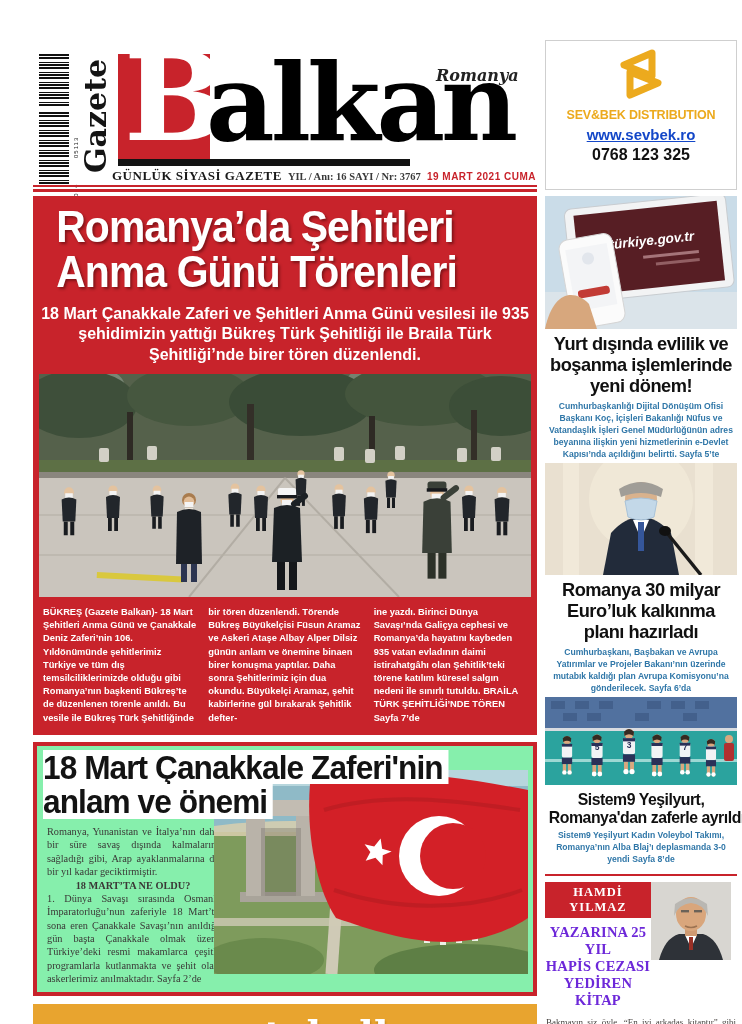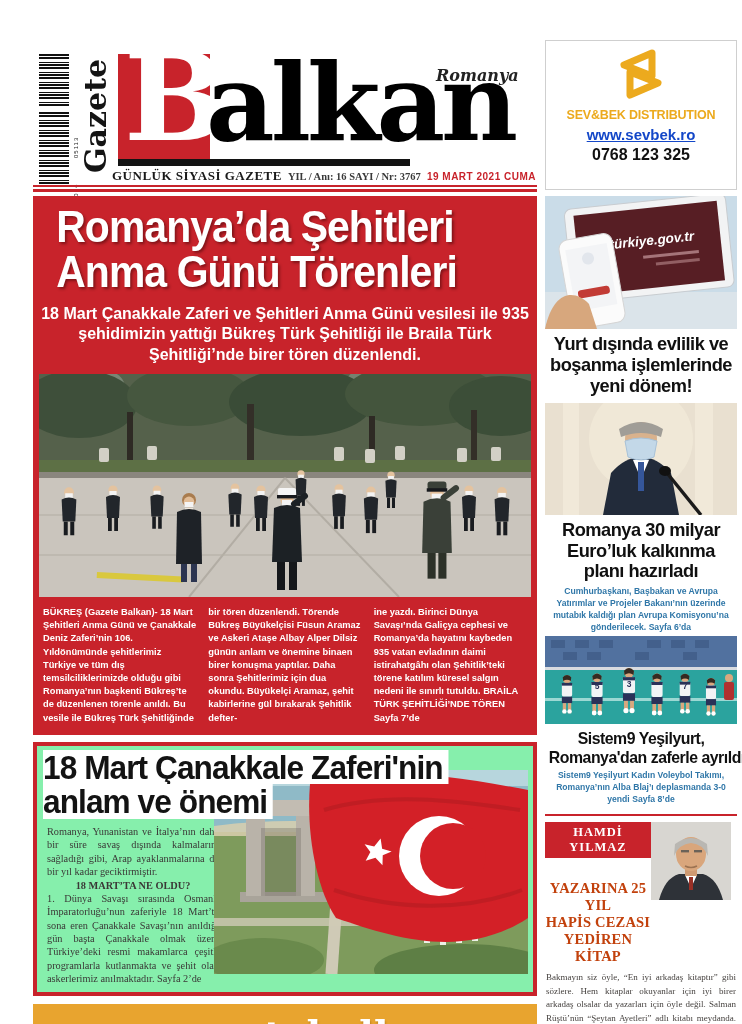--- a/index.html
+++ b/index.html
@@ -68,21 +68,21 @@
        letter-spacing:-.5px;font-weight:bold;}
   .sb-story h3 .hl{display:block;transform:scaleX(.96);transform-origin:center;white-space:nowrap;}
   .sb-story h3.small{font-size:16.5px;}
   .sb-blue{margin:0 2px;color:#3077a8;font-weight:bold;font-size:8.6px;line-height:1.4;text-align:center;}
   .sb-divider{height:2px;background:#c8232b;margin:6px 0 6px 0;}
   
   .colhead{display:flex;}
   .colhead-left{width:106px;}
   .author-banner{background:#c8232b;color:#fff;font-family:"Liberation Serif",serif;font-weight:bold;
        font-size:12.5px;letter-spacing:1px;text-align:center;padding:3px 0;}
-  .col-title{margin-top:22px;color:#c2410c;font-family:"Liberation Serif",serif;font-weight:bold;
+  .col-title{margin-top:6px;color:#6d28d9;font-family:"Liberation Serif",serif;font-weight:bold;
        font-size:14.5px;line-height:1.18;text-align:center;letter-spacing:.2px;}
   .col-body{margin:6px 1px 0 1px;font-family:"Liberation Serif",serif;font-size:9px;line-height:1.5;
        color:#474340;text-align:justify;}
 </style>
 </head>
 <body>
 
 <div class="page">
 
   <div class="barcode">
@@ -305,20 +305,21 @@
             <circle cx="47" cy="62" r="6" fill="#e2e6ec"></circle>
             <rect x="31" y="92" width="32" height="8" rx="3" fill="#c23b35"></rect>
           </g>
           <path d="M0,133 C8,96 28,92 44,108 L52,133 Z" fill="#d7a77d"></path>
         </svg>
         <h3>
           <span class="hl">Yurt dışında evlilik ve</span>
           <span class="hl">boşanma işlemlerinde</span>
           <span class="hl">yeni dönem!</span>
         </h3>
+        <p class="sb-blue">Cumhurbaşkanlığı Dijital Dönüşüm Ofisi Başkanı Koç, İçişleri Bakanlığı Nüfus ve Vatandaşlık İşleri Genel Müdürlüğünün adres beyanına ilişkin yeni hizmetlerinin e-Devlet Kapısı’nda açıldığını belirtti. Sayfa 5’te</p>
       </div>
 
       <div class="sb-story">
         <svg class="photo" width="192" height="112" viewBox="0 0 192 112">
           <rect width="192" height="112" fill="#e9e0d0"></rect>
           <rect x="18" width="16" height="112" fill="#f2ead9" opacity=".9"></rect>
           <rect x="150" width="18" height="112" fill="#f2ead9" opacity=".9"></rect>
           <circle cx="96" cy="36" r="52" fill="#f6eedc" opacity=".55"></circle>
           <g>
             <path d="M58,112 L66,70 Q80,54 96,54 Q112,54 126,70 L134,112 Z" fill="#222b3a"></path>

